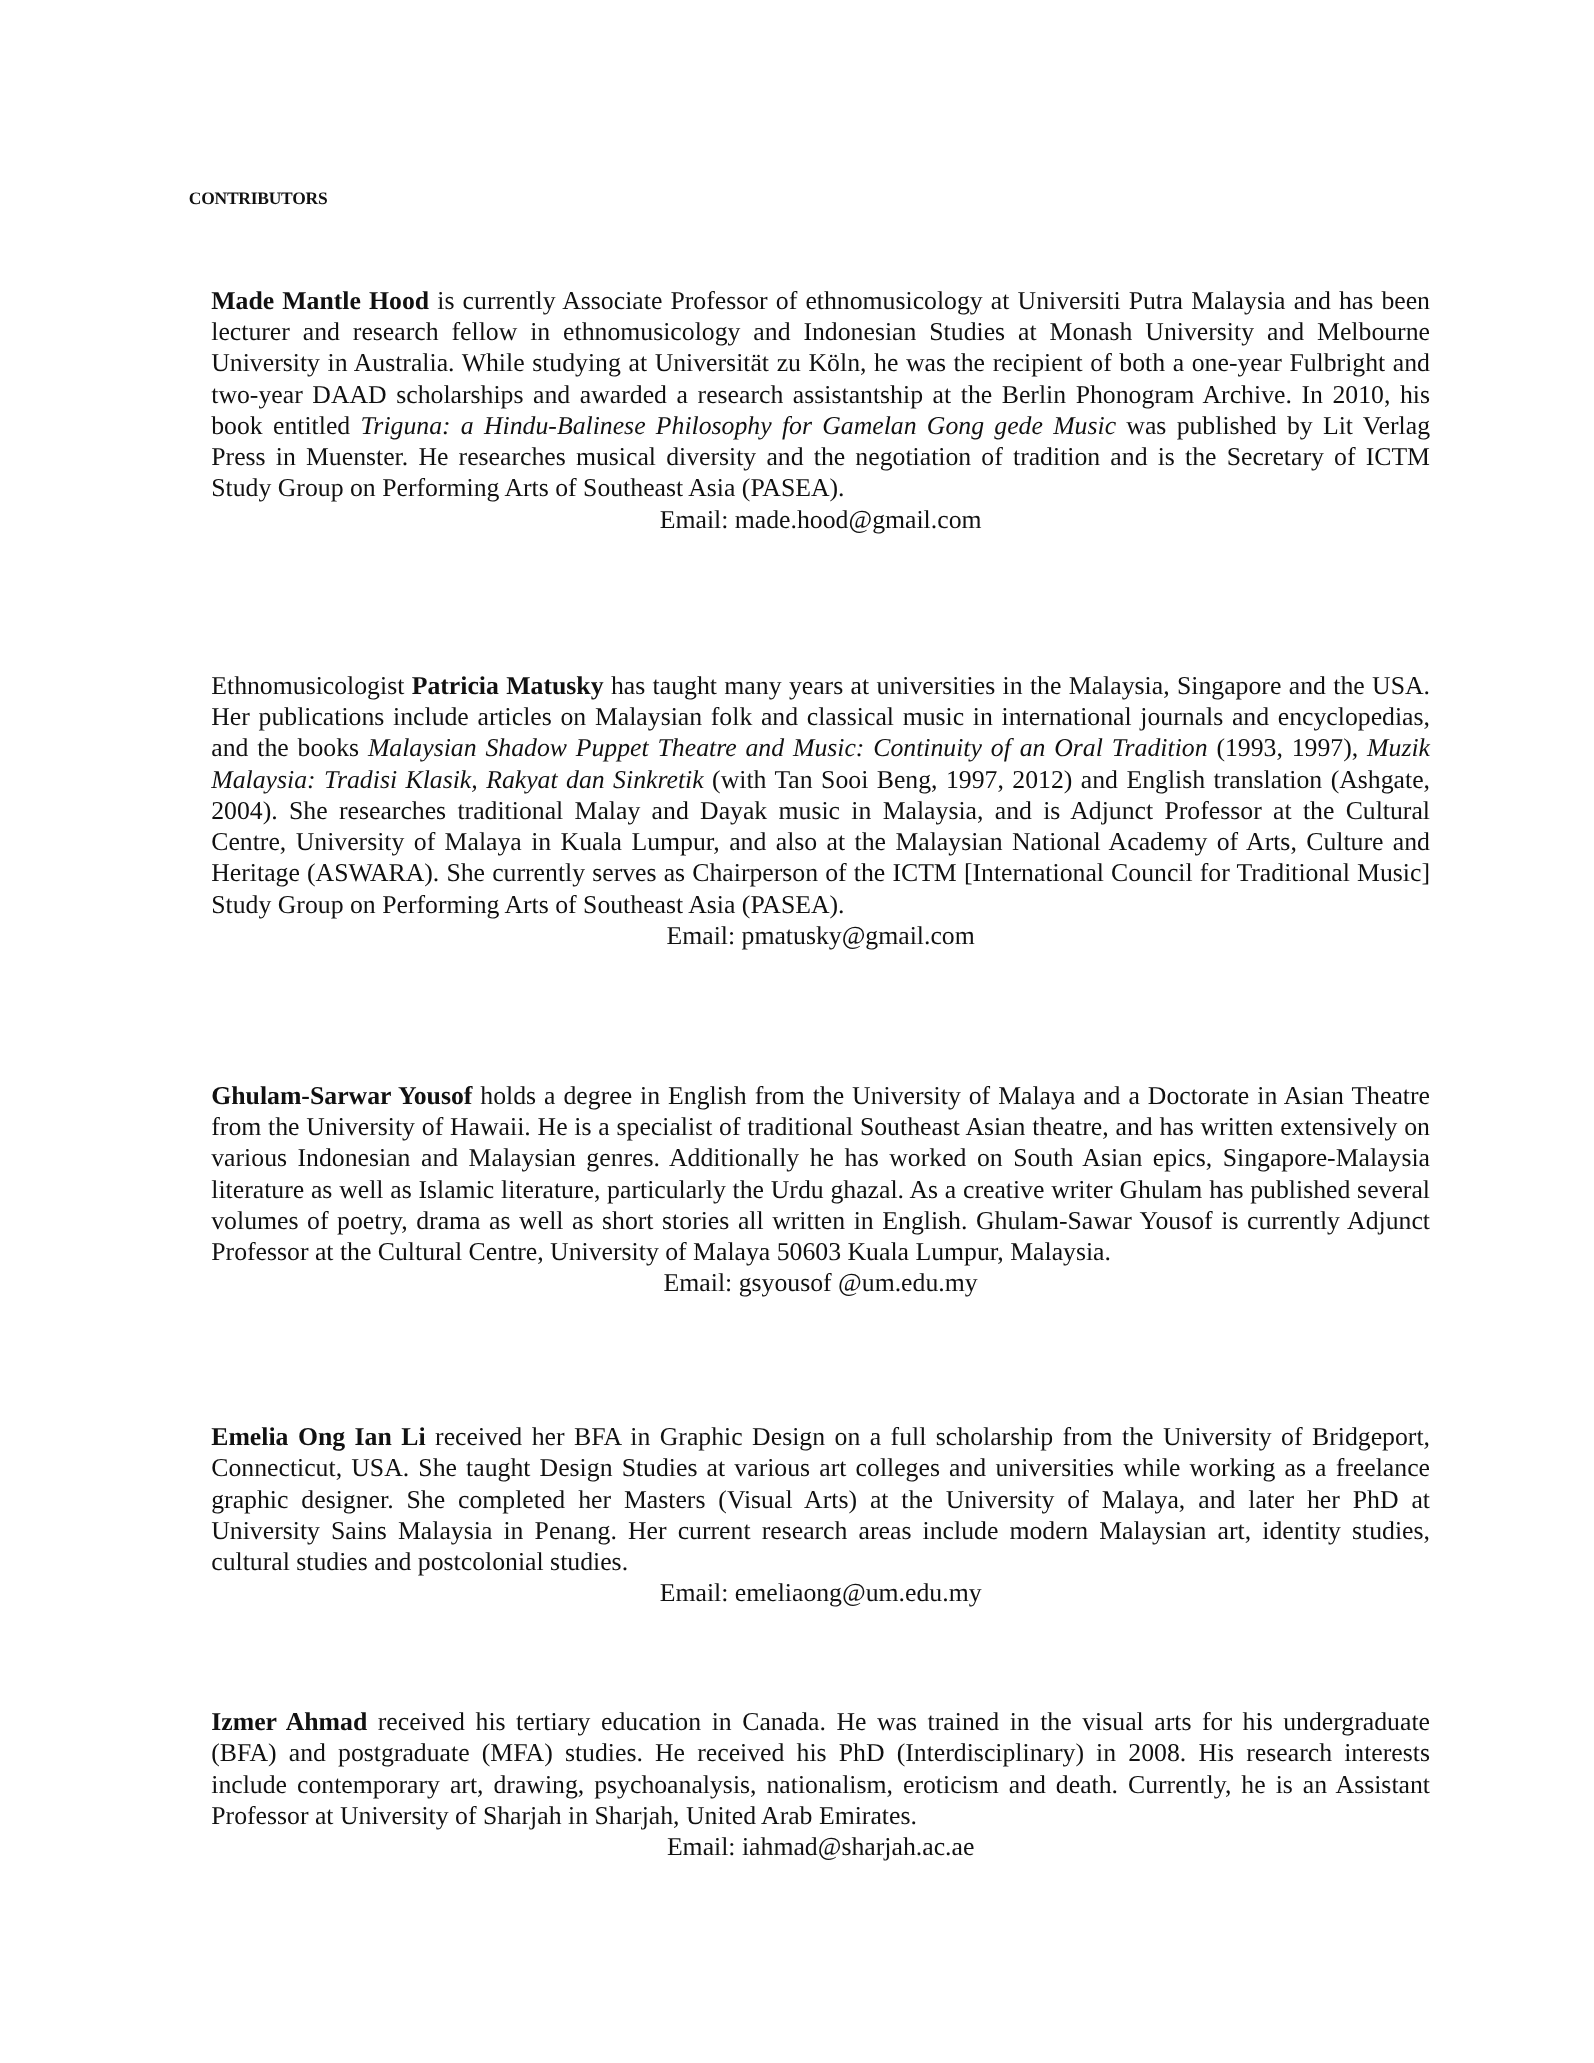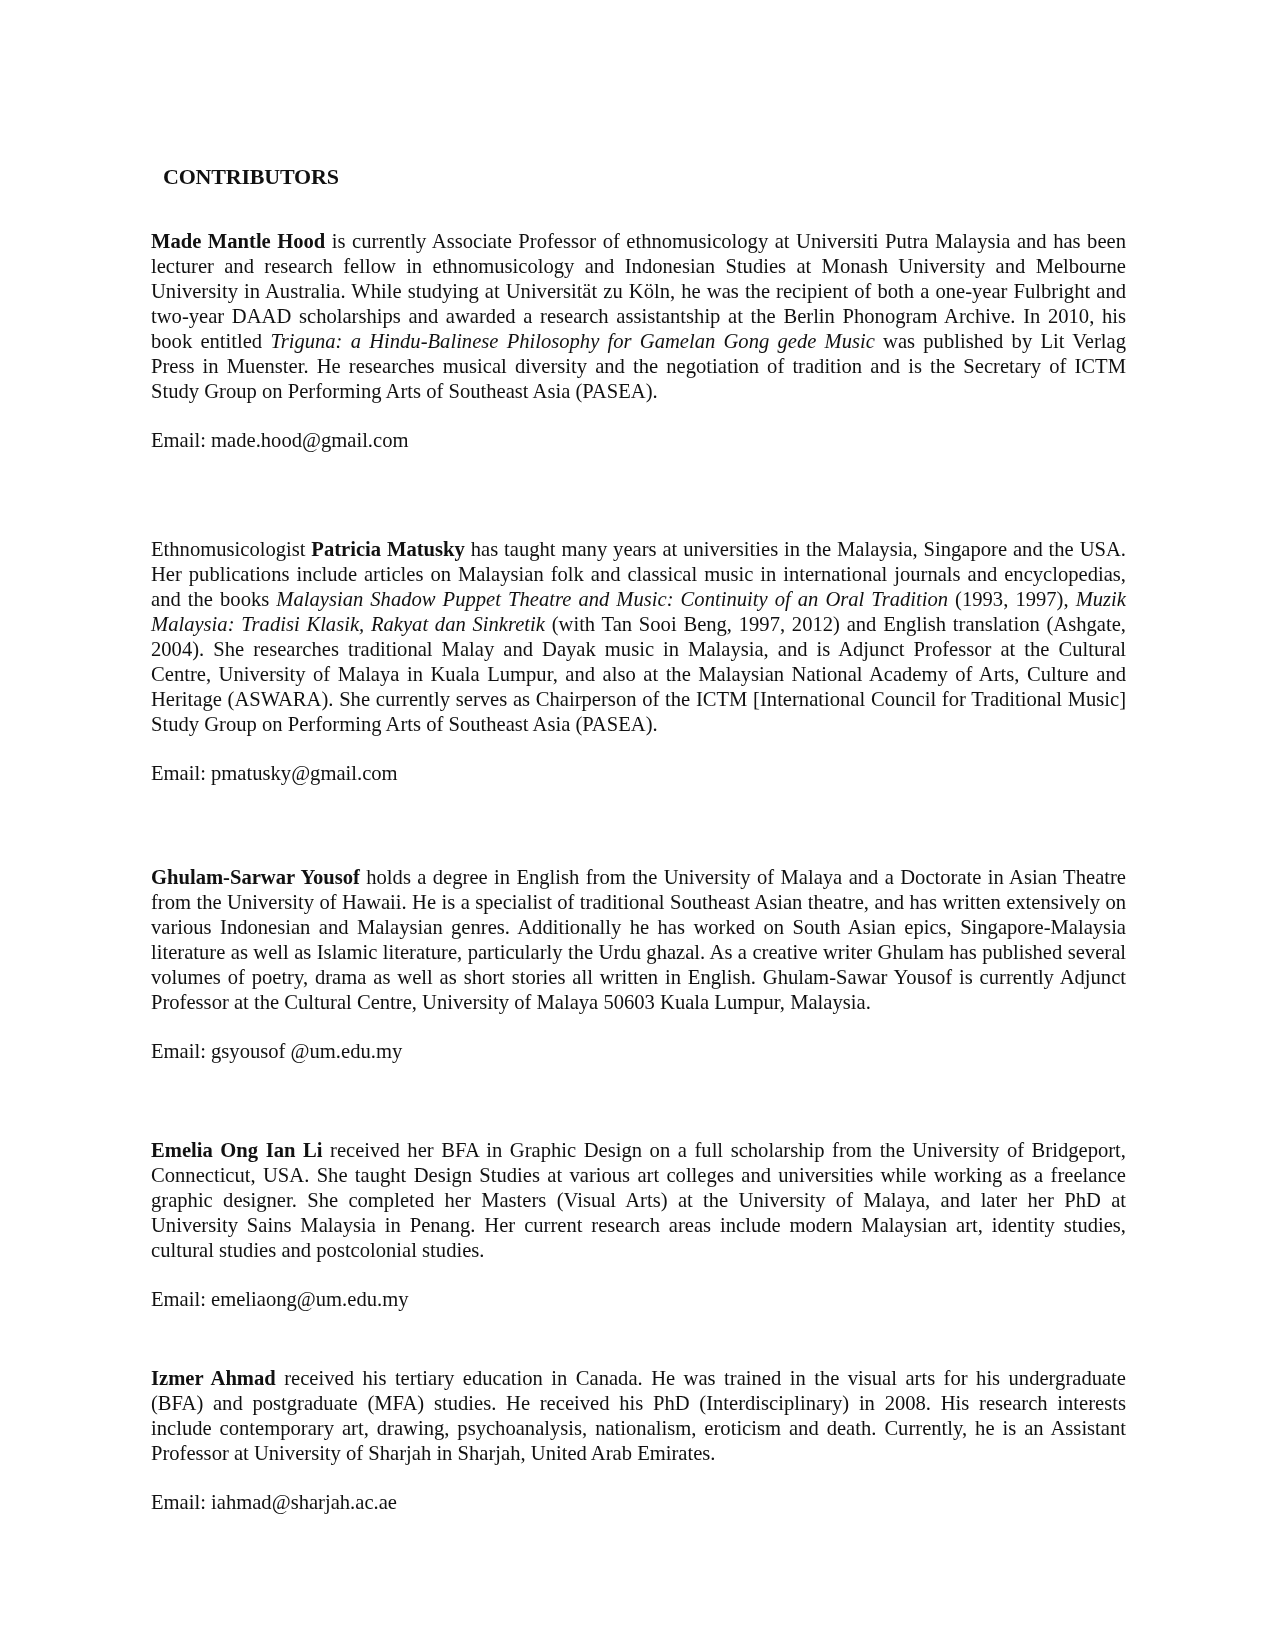--- a/index.html
+++ b/index.html
@@ -3,30 +3,30 @@
 <meta charset="utf-8">
 <style>
   html, body { margin: 0; padding: 0; background: #ffffff; }
   body {
     width: 1275px; height: 1650px; position: relative; overflow: hidden;
     font-family: "Liberation Serif", "DejaVu Serif", serif;
     color: #111111;
   }
   .page-title {
     position: absolute; left: 151px; top: 152px;
-    font-size: 22px; font-weight: bold; letter-spacing: -0.2px;
-    margin: 12px;
+    font-size: 14px; font-weight: bold; letter-spacing: -0.2px;
+    margin: 0;
   }
   .bio {
-    position: absolute; left: 151px; width: 975px;
+    position: absolute; left: 169px; width: 975px;
     font-size: 20.6px; line-height: 25px;
     text-align: justify; margin: 0;
   }
   .bio .name { font-weight: bold; }
-  .bio .email { display: block; text-align: left; margin-top: 24px; }
+  .bio .email { display: block; text-align: center; }
   #bio-0 { top: 229px; }
   #bio-1 { top: 537px; }
   #bio-2 { top: 865px; }
   #bio-3 { top: 1138px; }
   #bio-4 { top: 1366px; font-family: Liberation Serif, serif; }
 </style>
 </head>
 <body>
 
 <h1 class="page-title">CONTRIBUTORS</h1>

